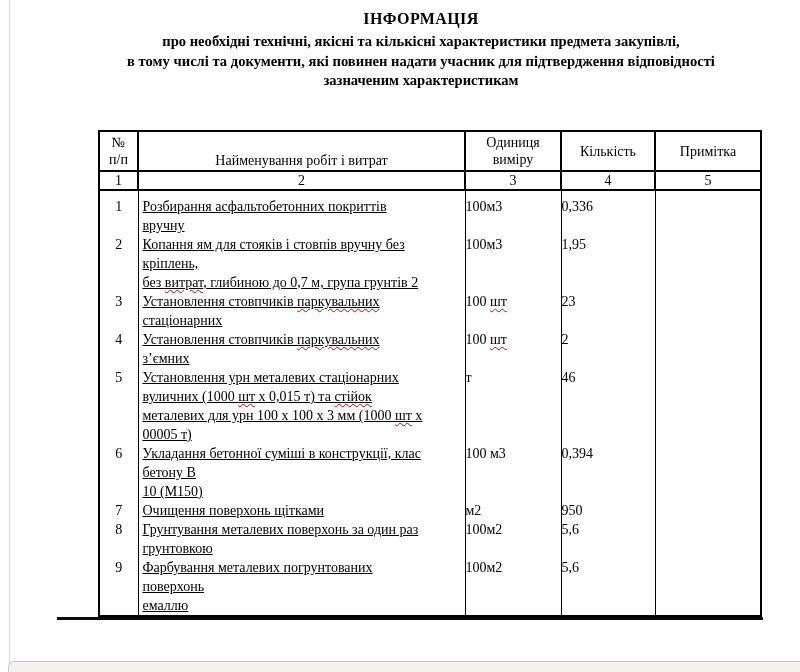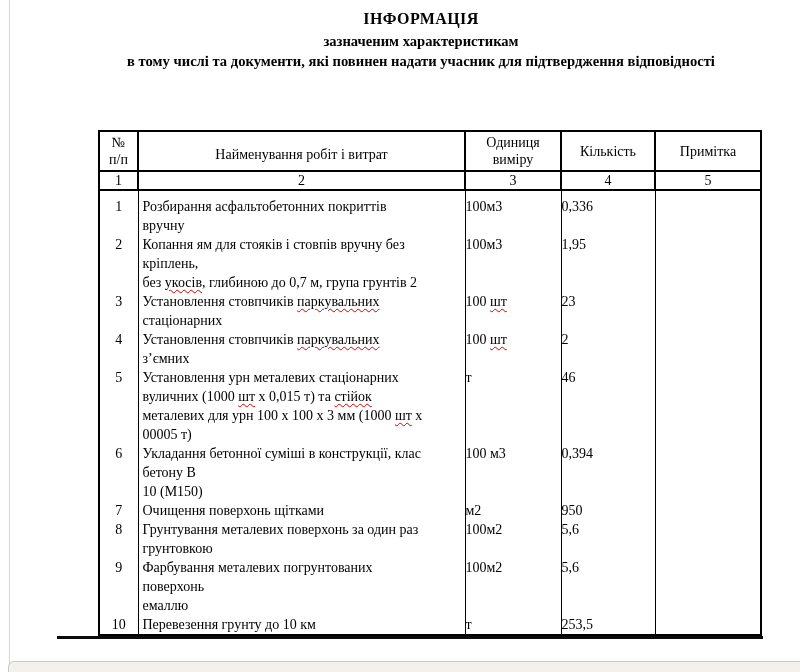--- a/index.html
+++ b/index.html
@@ -23,31 +23,31 @@
     text-align:center; font-weight:bold;
   }
   .doc-title { font-size:16px; letter-spacing:0.4px; margin-bottom:4px; }
   .doc-subtitle { font-size:14.6px; line-height:19.5px; }
 
   .table-wrap { position:absolute; left:98px; top:130px; width:662px; }
   table.items { border-collapse:collapse; width:662px; table-layout:fixed; border:2px solid #000; }
   .items th, .items td { font-weight:normal; font-size:14px; color:#000; }
   .items tr.header-row { height:40px; }
   .items th { border:2px solid #000; text-align:center; vertical-align:middle; line-height:17px; }
-  .items th.c-name { vertical-align:bottom; padding-bottom:7px; }
+  .items th.c-name { vertical-align:bottom; padding-bottom:1px; }
   .items tr.index-row td { border:2px solid #000; text-align:center; height:19px; }
   .items tr.item-row td {
     border-left:1.5px solid #000; border-right:1.5px solid #000;
     border-top:none; border-bottom:none;
     vertical-align:top; line-height:19px;
   }
   .items tr.item-row.first-item td { padding-top:6px; }
   .items td.c-num { text-align:center; }
   .items td.c-name { padding-left:4px; padding-right:2px; }
-  .items td.c-name .tline { white-space:nowrap; }
+  .items td.c-name .tline { white-space:nowrap;text-decoration:underline; }
   .items td.c-unit, .items td.c-qty { text-align:left; }
   .sq {
     text-decoration-line:underline;
     text-decoration-style:wavy;
     text-decoration-color:#d40000;
     text-decoration-thickness:1px;
     text-underline-offset:2px;
   }
   .thick-rule {
     position:absolute; left:-41px; bottom:-3px; width:706px; height:3px;
@@ -56,22 +56,23 @@
 </style>
 </head>
 <body>
 
 <div class="page">
   <div class="window-left-edge"></div>
 
   <div class="doc-header">
     <div class="doc-title">ІНФОРМАЦІЯ</div>
     <div class="doc-subtitle">
+      <div>про необхідні технічні, якісні та кількісні характеристики предмета закупівлі,</div>
+      <div>в тому числі та документи, які повинен надати учасник для підтвердження відповідності</div>
       <div>зазначеним характеристикам</div>
-      <div>в тому числі та документи, які повинен надати учасник для підтвердження відповідності</div>
     </div>
   </div>
 
   <div class="table-wrap">
     <table class="items">
       <colgroup>
           <col style="width: 39px;">
           <col style="width: 327px;">
           <col style="width: 96px;">
           <col style="width: 94px;">
@@ -100,21 +101,21 @@
             </td>
             <td class="c-unit">100м3</td>
             <td class="c-qty">0,336</td>
             <td class="c-note"></td>
           </tr>
           <tr class="item-row">
             <td class="c-num">2</td>
             <td class="c-name">
               <div class="tline">Копання ям для стояків і стовпів вручну без</div>
               <div class="tline">кріплень,</div>
-              <div class="tline">без <span class="sq">укосів</span>, глибиною до 0,7 м, група грунтів 2</div>
+              <div class="tline">без <span class="sq">витрат</span>, глибиною до 0,7 м, група грунтів 2</div>
             </td>
             <td class="c-unit">100м3</td>
             <td class="c-qty">1,95</td>
             <td class="c-note"></td>
           </tr>
           <tr class="item-row">
             <td class="c-num">3</td>
             <td class="c-name">
               <div class="tline">Установлення стовпчиків <span class="sq">паркувальних</span></div>
               <div class="tline">стаціонарних</div>
@@ -179,28 +180,19 @@
             <td class="c-num">9</td>
             <td class="c-name">
               <div class="tline">Фарбування металевих погрунтованих</div>
               <div class="tline">поверхонь</div>
               <div class="tline">емаллю</div>
             </td>
             <td class="c-unit">100м2</td>
             <td class="c-qty">5,6</td>
             <td class="c-note"></td>
           </tr>
-          <tr class="item-row">
-            <td class="c-num">10</td>
-            <td class="c-name">
-              <div class="tline">Перевезення грунту до 10 км</div>
-            </td>
-            <td class="c-unit">т</td>
-            <td class="c-qty">253,5</td>
-            <td class="c-note"></td>
-          </tr>
         </tbody>
     </table>
     <div class="thick-rule"></div>
   </div>
 
   <div class="window-bottom-strip"></div>
 </div>
 
 </body></html>

